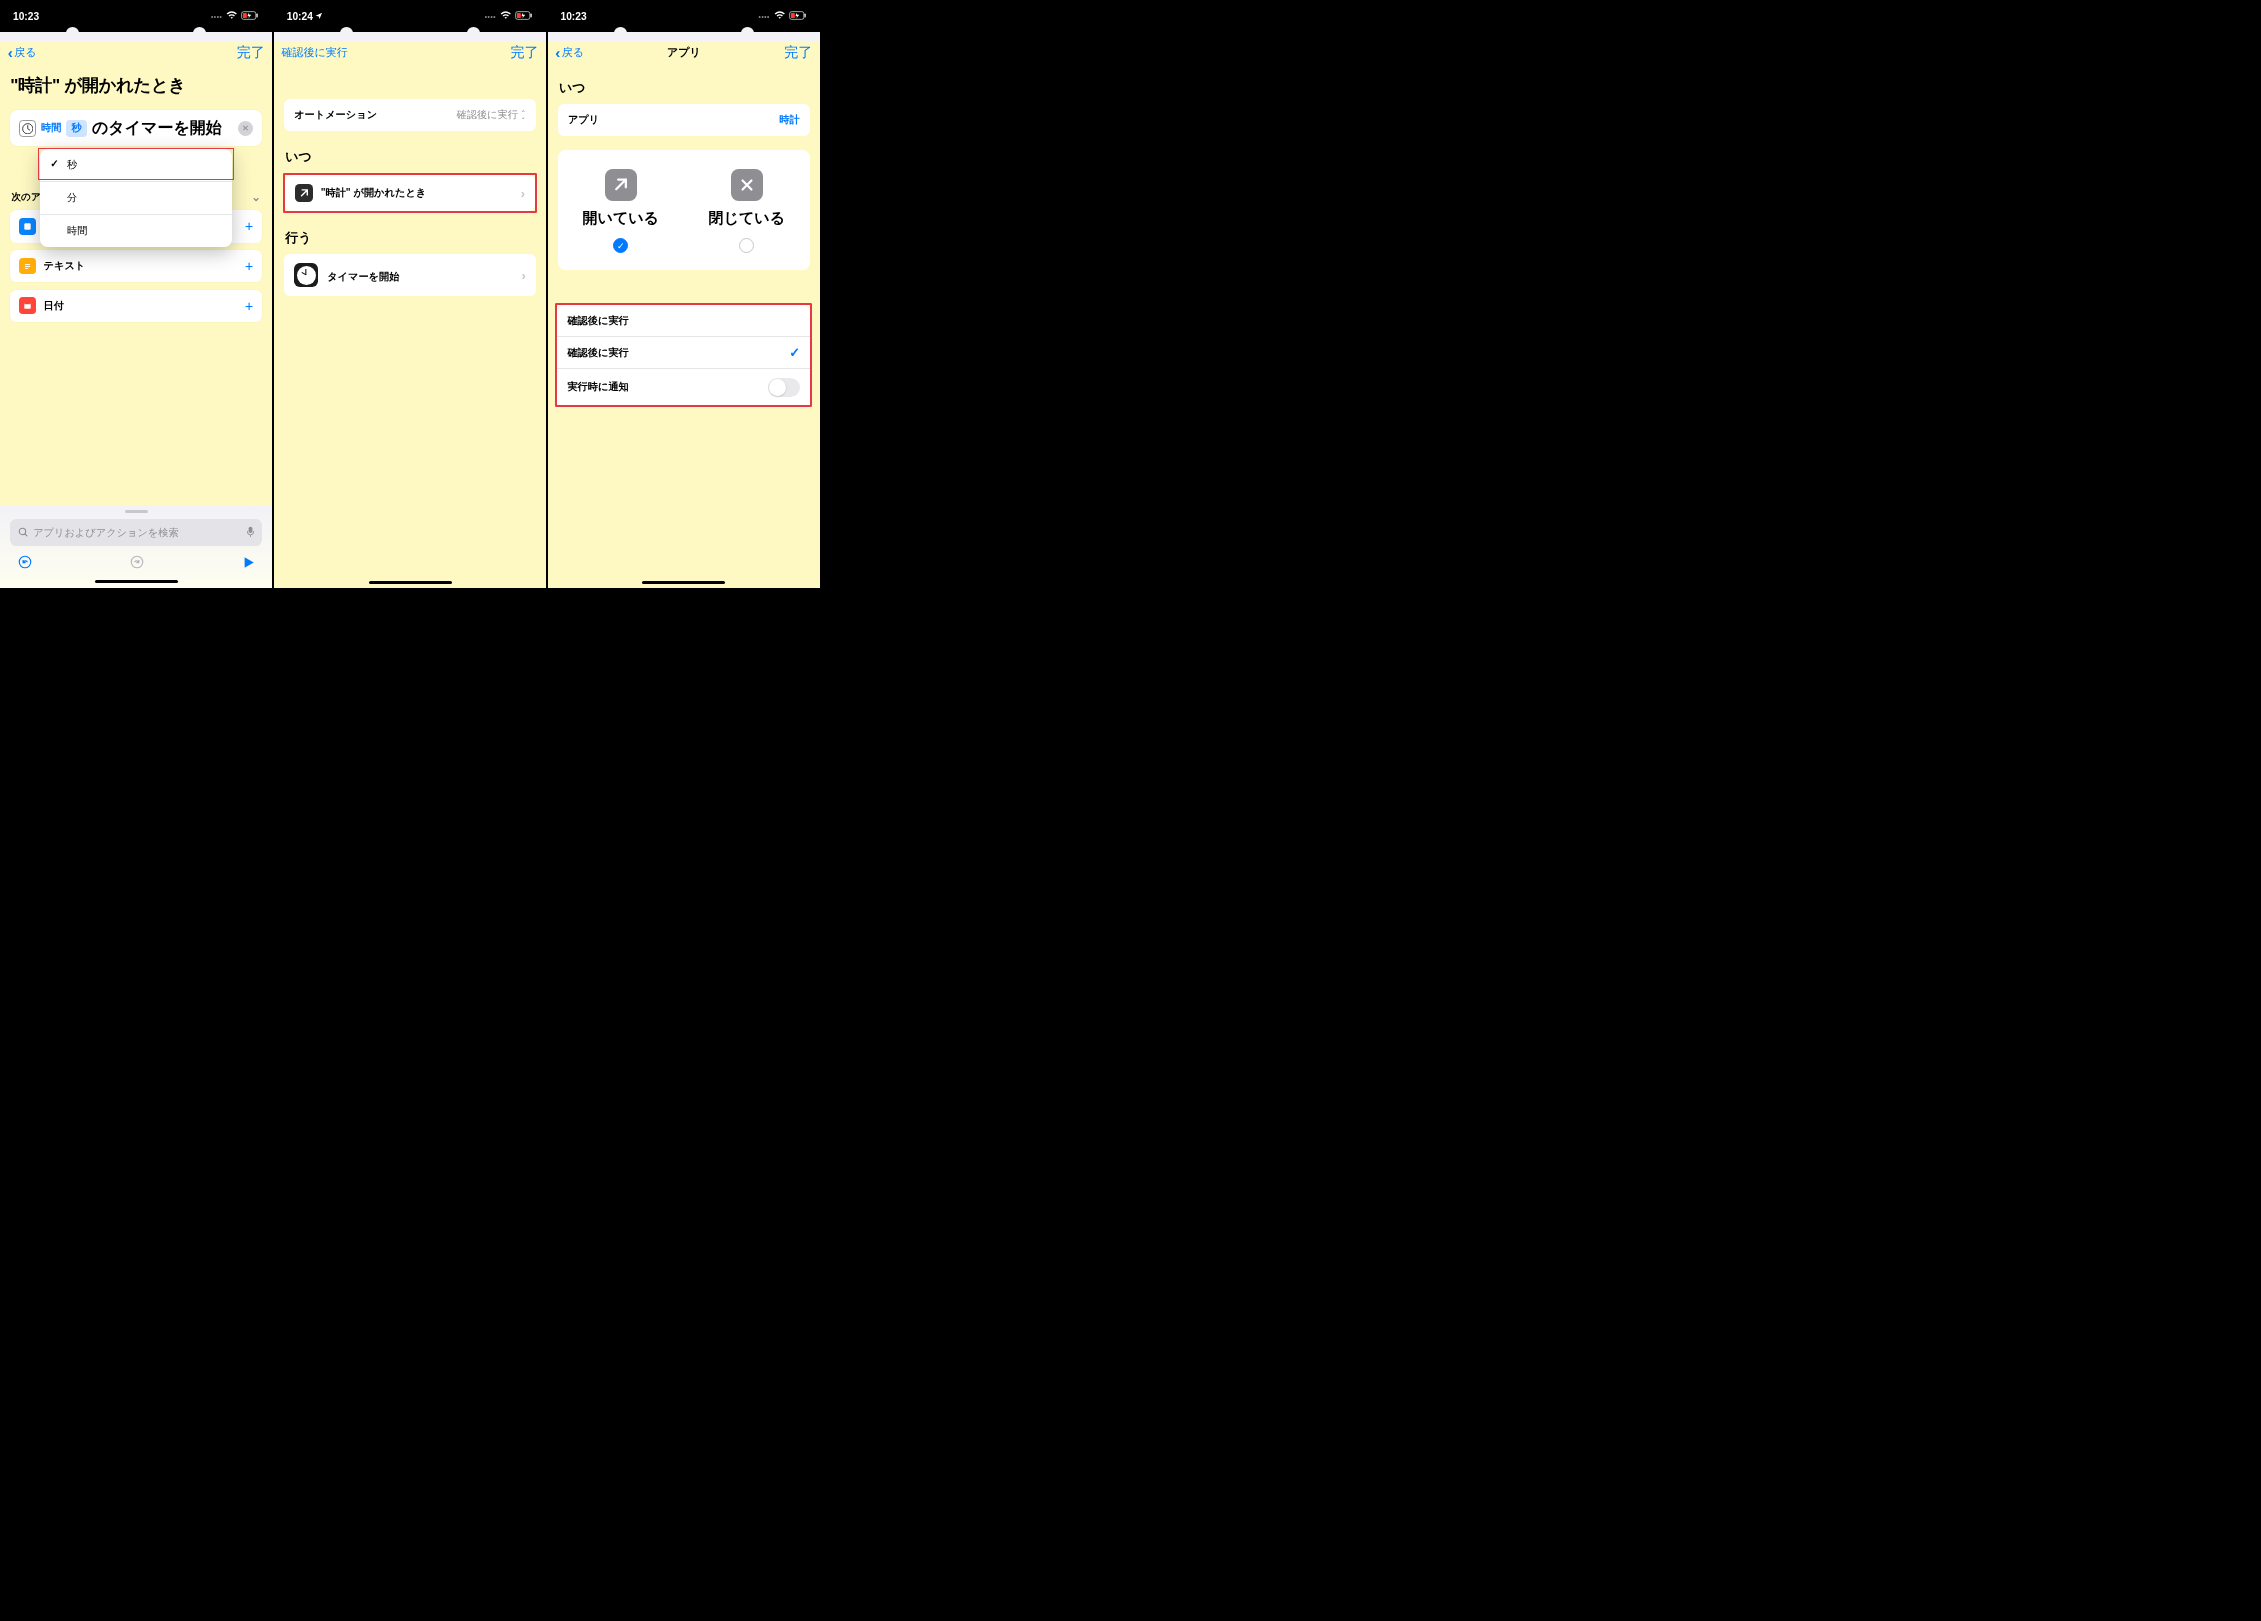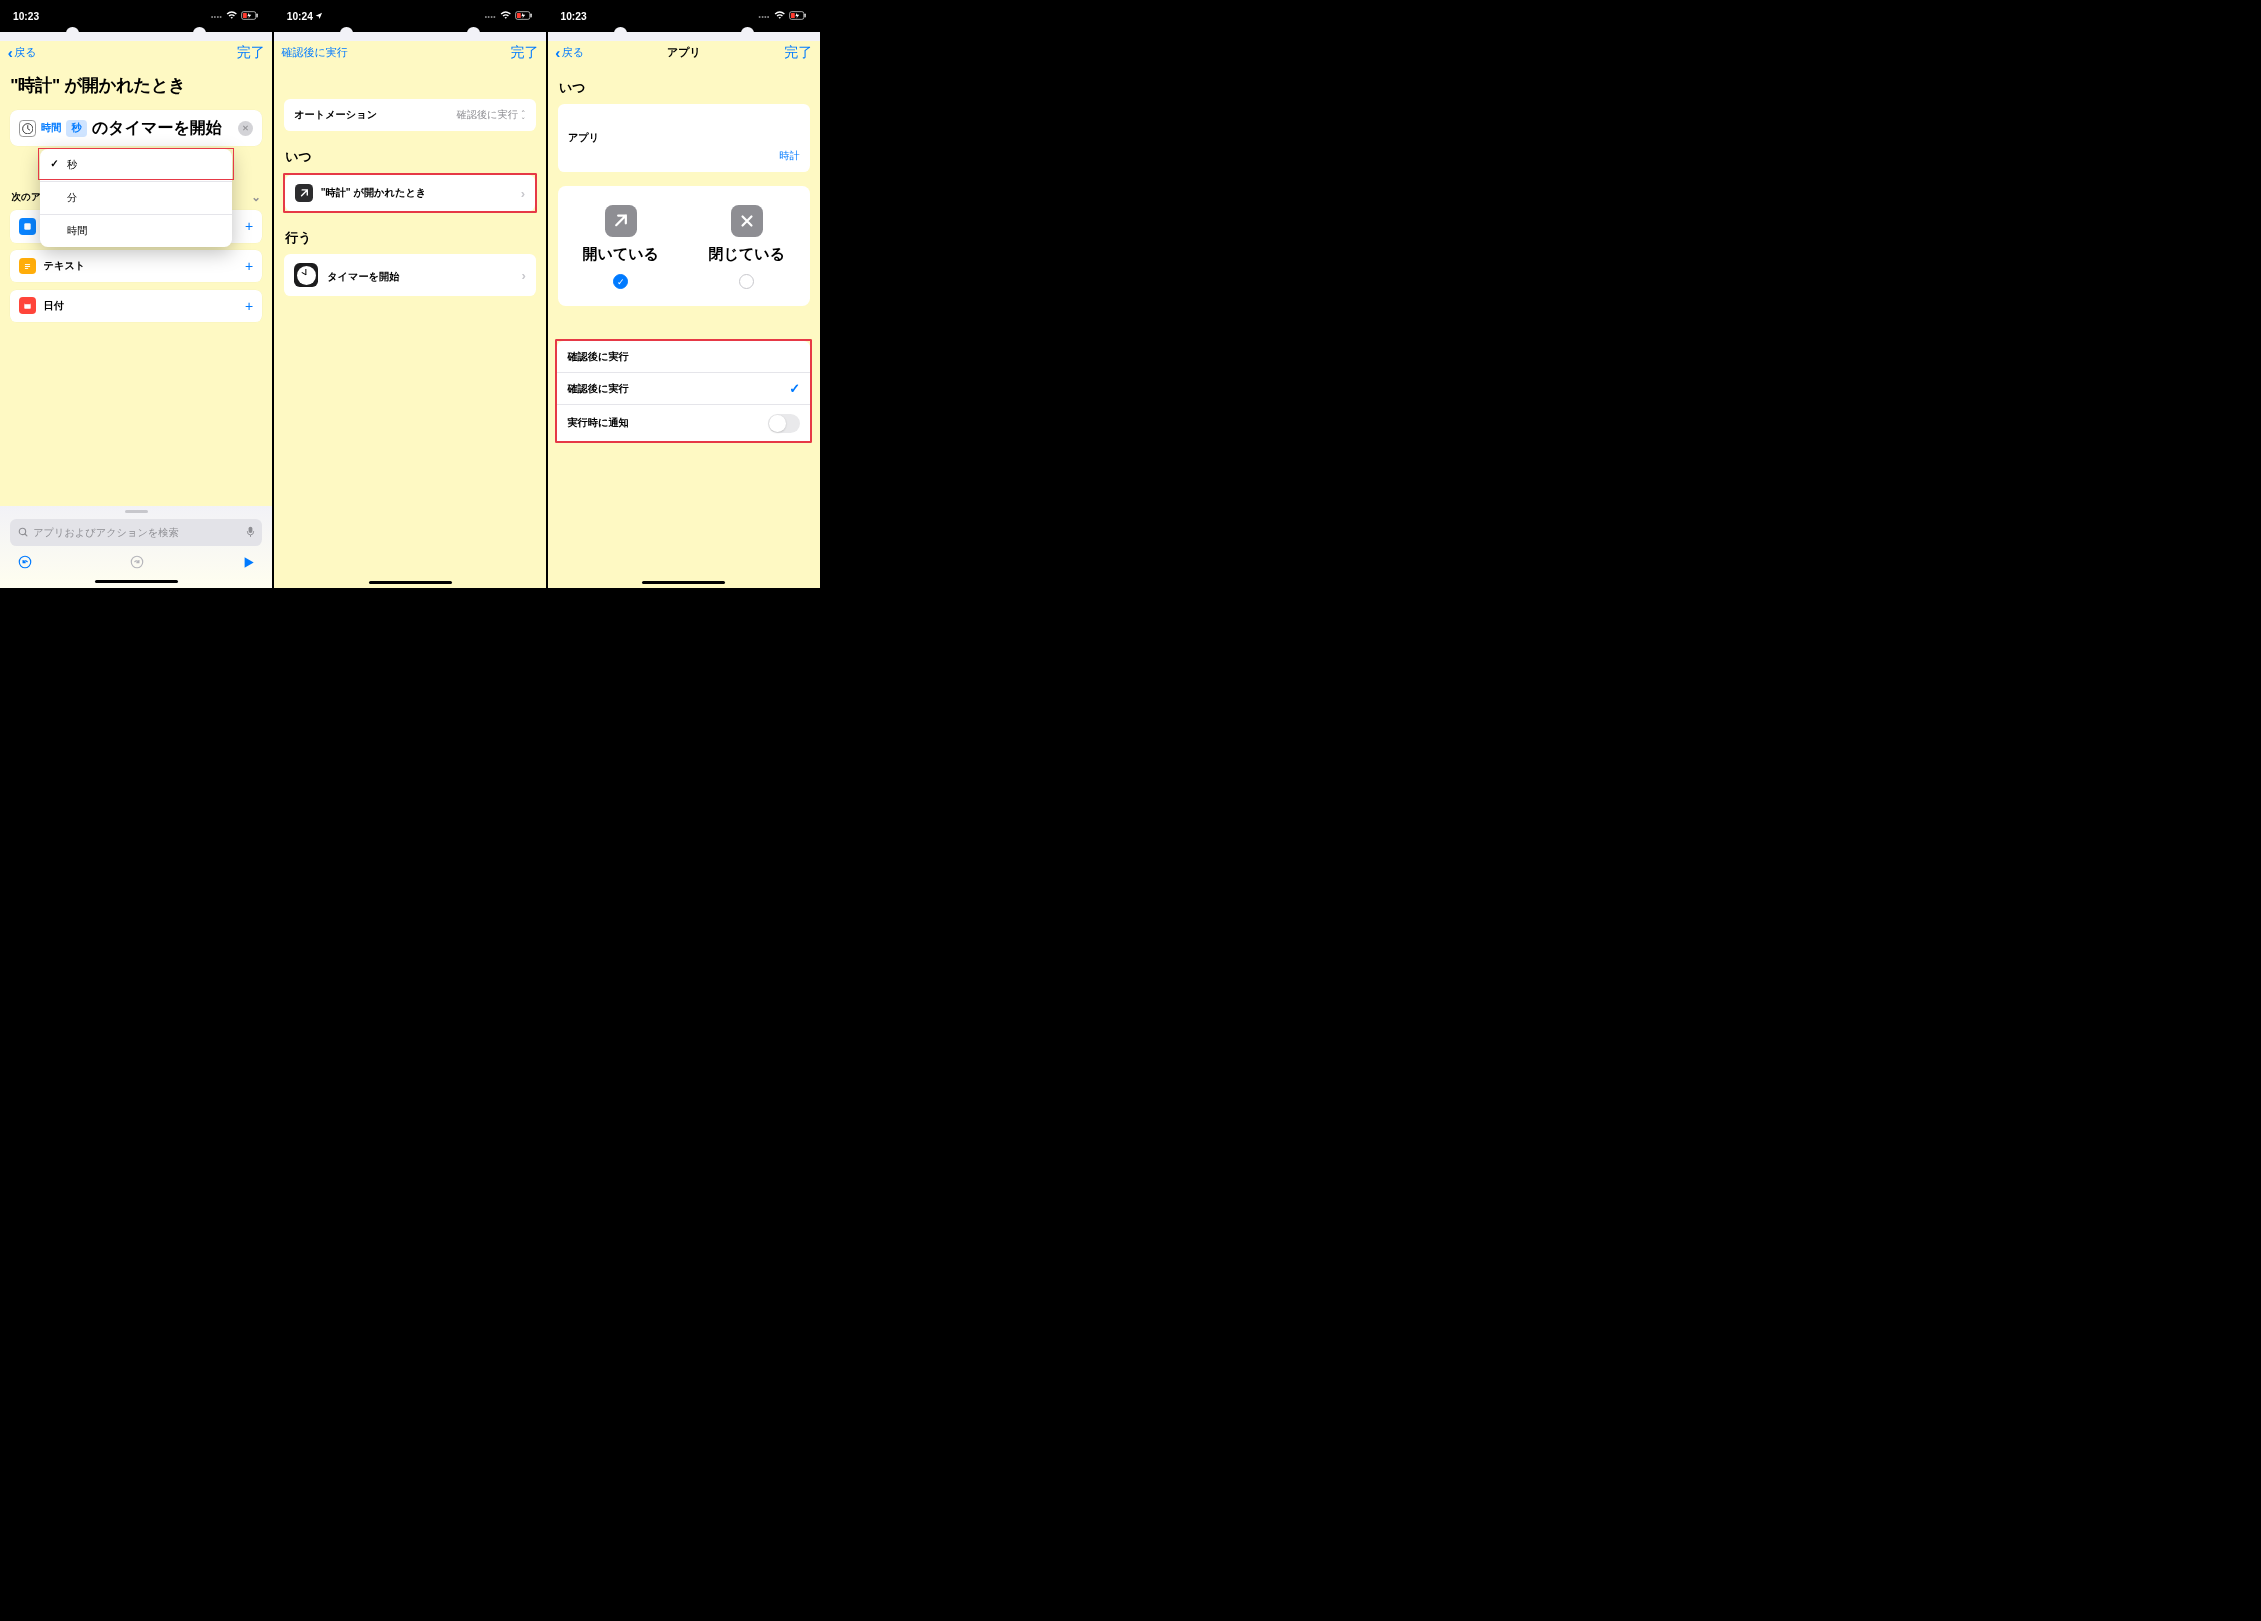--- a/index.html
+++ b/index.html
@@ -304,21 +304,21 @@
       border-radius: 6.4px;
       padding: 9px 10.2px;
       display: flex;
       align-items: center;
       gap: 9px;
     }
     .do-content { flex:1; }
     .do-label { font-size: 10.2px; font-weight: 700; margin-top: 3.8px; }
 
     
-    .app-value { color: #007aff; font-weight: 400; margin-top: 36px; }
+    .app-value { color: #007aff; font-weight: 700; }
     .choice-row {
       margin: 3.8px 10.2px;
       background: #fff;
       border-radius: 7.7px;
       padding: 19px 0 16.7px;
       display: flex;
       justify-content: space-around;
     }
     .choice {
       display: flex;

